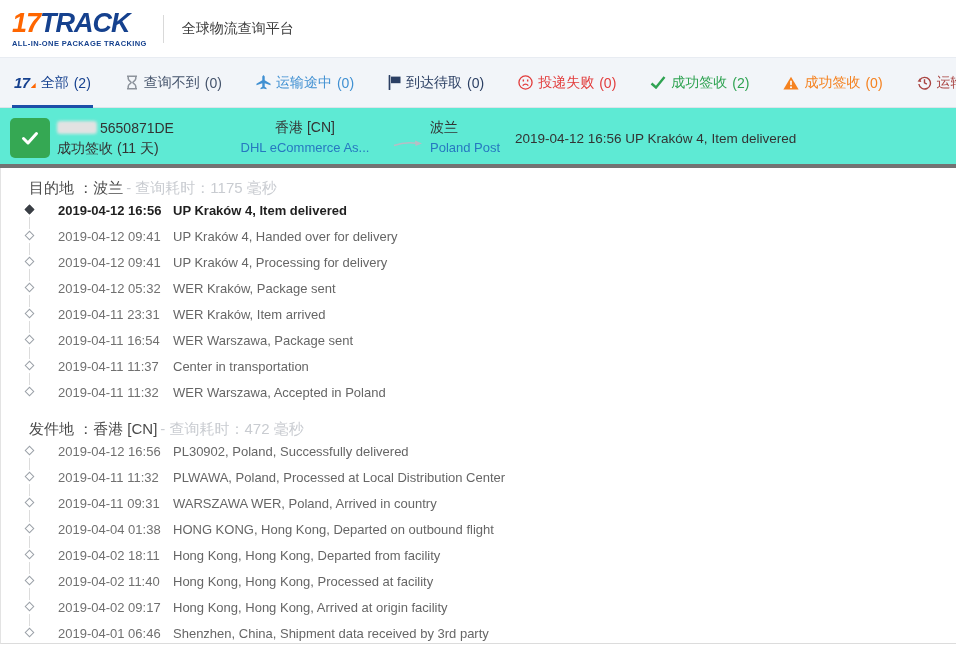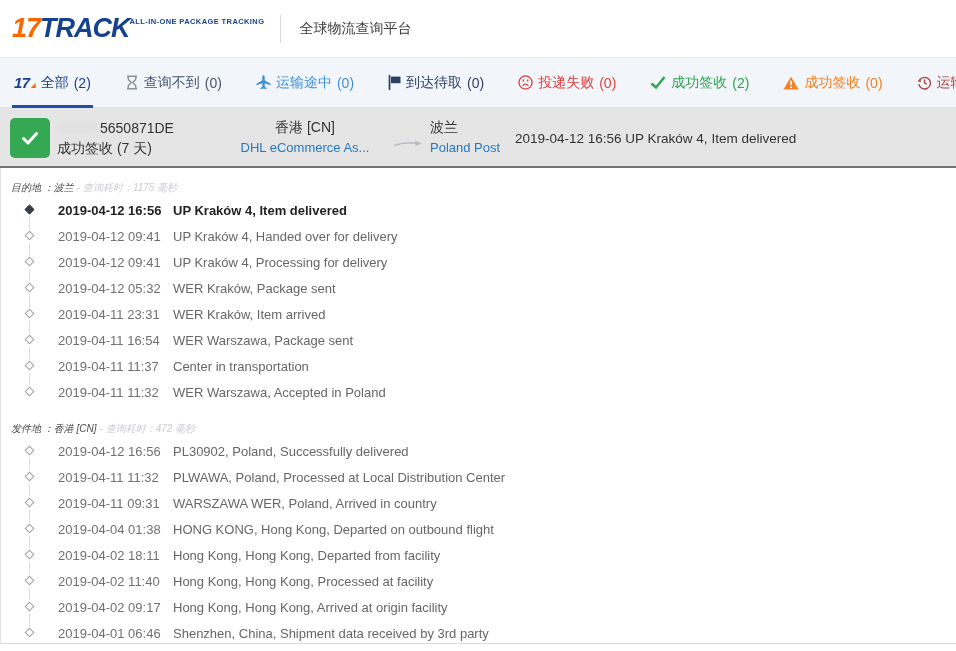--- a/index.html
+++ b/index.html
@@ -2,60 +2,60 @@
 <html><head>
 <meta charset="utf-8">
 <style>
   * { margin:0; padding:0; box-sizing:border-box; }
   html,body { width:956px; height:651px; overflow:hidden; background:#fff;
     font-family:"Liberation Sans","DejaVu Sans",sans-serif; }
   .app { width:956px; height:651px; position:relative; background:#fff; }
 
   
   .header { height:57px; display:flex; align-items:center; padding-left:12px; background:#fff; }
-  .logo { display:flex; flex-direction:row; line-height:1; cursor:pointer;justify-content:space-between; }
+  .logo { display:flex; flex-direction:column; line-height:1; cursor:pointer;justify-content:space-between; }
   .logo-top { font-size:27px; font-weight:bold; font-style:italic; letter-spacing:-1px; }
   .logo-17 { color:#ff6600; }
   .logo-track { color:#15418e; }
   .logo-tagline { font-size:7.5px; font-weight:bold; color:#15418e; letter-spacing:.4px; margin-top:3px; font-style:normal; }
   .header-divider { width:1px; height:28px; background:#d9d9d9; margin:0 18px 0 16px; }
   .header-title { font-size:14px; color:#3c3c3c; }
 
   
   .tabbar { height:51px; background:#f2f5f9; border-top:1px solid #e8ecf2; border-bottom:1px solid #dfe3ea;
     display:flex; align-items:stretch; padding:0 0 0 12px; }
   .tab { display:flex; align-items:center; gap:5px; position:relative; cursor:pointer;
     font-size:14px; padding:0 2px; margin-right:30px; white-space:nowrap; }
   .tab.active::after { content:""; position:absolute; left:0; right:0; bottom:-1px; height:3px; background:#1d4fa8; }
   .tab-icon { display:inline-flex; align-items:center; }
   .mini17 { font-weight:bold; font-style:italic; color:#16418f; font-size:15px; letter-spacing:-0.5px; position:relative; }
   .mini17 i { display:inline-block; width:5px; height:5px; background:#ff6600;
     clip-path:polygon(0 100%,100% 0,100% 100%); margin-left:1px; }
 
   
-  .summary { position:relative; height:60px; background:#e5e5e5; border-bottom:2px solid #737373; cursor:pointer; }
+  .summary { position:relative; height:60px; background:#5eead4; border-bottom:4px solid #737373; cursor:pointer; }
   .pkg-check { position:absolute; left:10px; top:10px; width:40px; height:40px; background:#35a853;
     border-radius:5px; display:flex; align-items:center; justify-content:center; }
   .pkg-info { position:absolute; left:57px; top:9px; }
   .pkg-number-line { font-size:14px; color:#333; height:21px; display:flex; align-items:center; }
   .blur-box { width:40px; height:13px; background:#e2e2e2; border-radius:3px; filter:blur(1.5px);
     margin-right:3px; display:inline-block; }
   .pkg-status { font-size:14px; color:#333; line-height:21px; }
   .pkg-origin { position:absolute; left:225px; width:160px; top:9px; text-align:center; }
   .pkg-dest { position:absolute; left:430px; top:9px; text-align:left; }
   .pkg-region { font-size:14px; color:#333; line-height:21px; }
   .pkg-carrier { font-size:13px; color:#2678c0; line-height:20px; cursor:pointer; text-decoration:none; display:inline-block; }
   .pkg-arrow { position:absolute; left:393px; top:26px; }
   .pkg-latest { position:absolute; left:515px; top:0; height:60px; display:flex; align-items:center;
     font-size:13.5px; color:#333; white-space:nowrap; }
 
   
   .details { border-left:1px solid #e3e3e3; border-bottom:1px solid #dcdcdc; height:476px; overflow:hidden; background:#fff; }
   .section + .section { margin-top:4px; }
-  .section-title { padding:10px 0 0 10px; font-size:10px; height:29px; line-height:19px; white-space:nowrap;font-style:italic; }
+  .section-title { padding:10px 0 0 28px; font-size:15px; height:29px; line-height:19px; white-space:nowrap; }
   .st-main { color:#4a4a4a; }
   .st-meta { color:#c9ccd1; margin-left:3px; }
   .event { position:relative; height:26px; }
   .ev-diamond { position:absolute; left:25px; top:50%; width:7px; height:7px; margin-top:-4.5px;
     transform:rotate(45deg); background:#fff; border:1px solid #9ba1a8; }
   .event.active .ev-diamond { background:#3a3f45; border-color:#3a3f45; }
   .event.haslink::after { content:""; position:absolute; left:28px; top:calc(50% + 7px); width:1px; height:12px; background:#dcdcdc; }
   .ev-time { position:absolute; left:57px; top:50%; transform:translateY(-50%); font-size:13px; color:#707070; white-space:nowrap; }
   .ev-desc { position:absolute; left:172px; top:50%; transform:translateY(-50%); font-size:13px; color:#666; white-space:nowrap; }
   .event.active .ev-time, .event.active .ev-desc { color:#1f1f1f; font-weight:bold; }
@@ -157,21 +157,21 @@
     <div class="pkg-check">
       <svg width="22" height="22" viewBox="0 0 22 22">
           <path d="M4.5 11.5l4.5 4.5 8.5-9.5" fill="none" stroke="#fff" stroke-width="3" stroke-linecap="round" stroke-linejoin="round"></path>
         </svg>
     </div>
     <div class="pkg-info">
       <div class="pkg-number-line">
           <span class="blur-box"></span>
           <span>5650871DE</span>
         </div>
-      <div class="pkg-status">成功签收 (7 天)</div>
+      <div class="pkg-status">成功签收 (11 天)</div>
     </div>
     <div class="pkg-origin">
       <div class="pkg-region">香港 [CN]</div>
       <a class="pkg-carrier">DHL eCommerce As...</a>
     </div>
     <div class="pkg-arrow">
       <svg width="30" height="10" viewBox="0 0 30 10">
           <path d="M1 7.5 C9 4.5 16 4 23.5 5.2" fill="none" stroke="#b8bdc5" stroke-width="1.5"></path>
           <path d="M22 2.6 L29 5.4 L22.5 8 Z" fill="#b8bdc5"></path>
         </svg>

